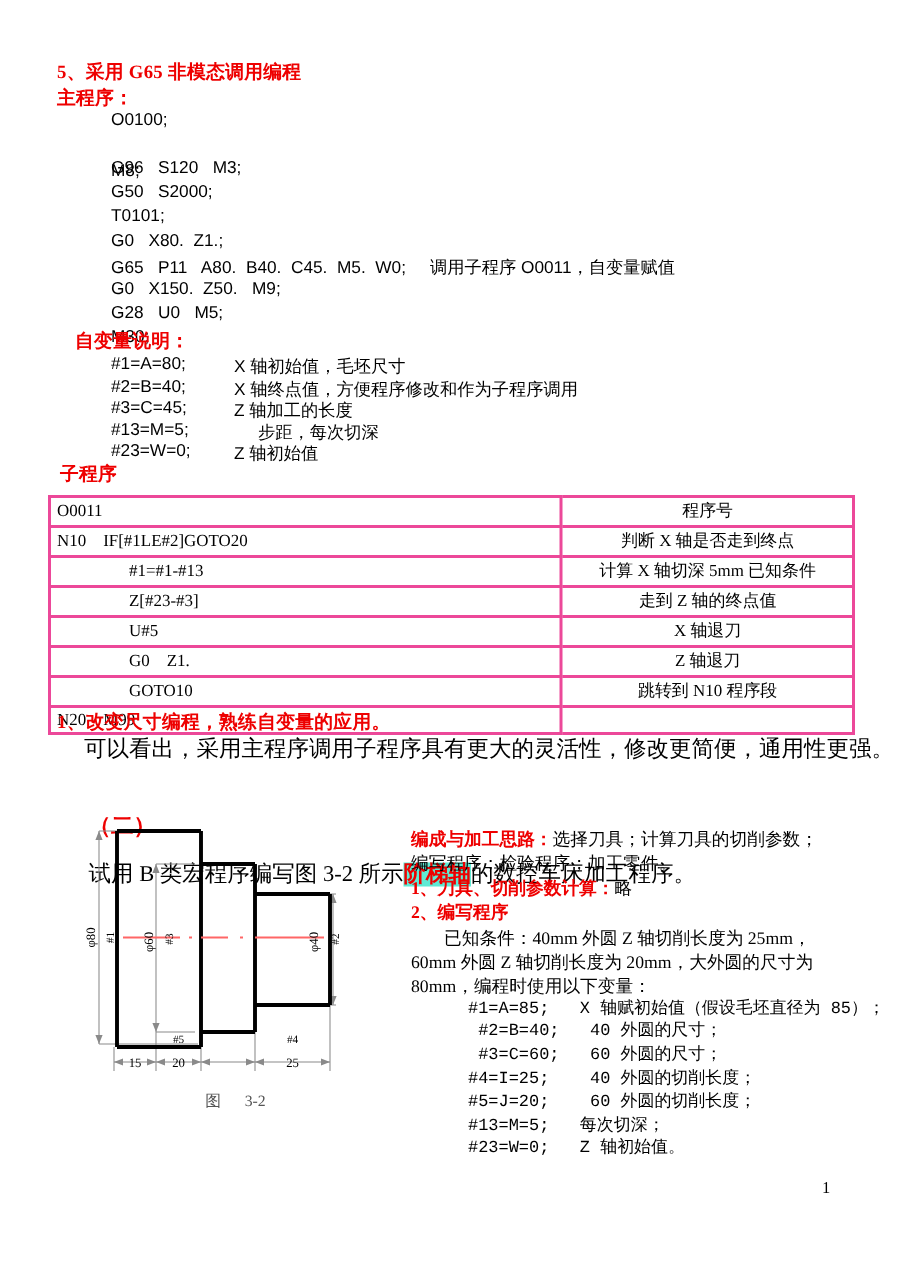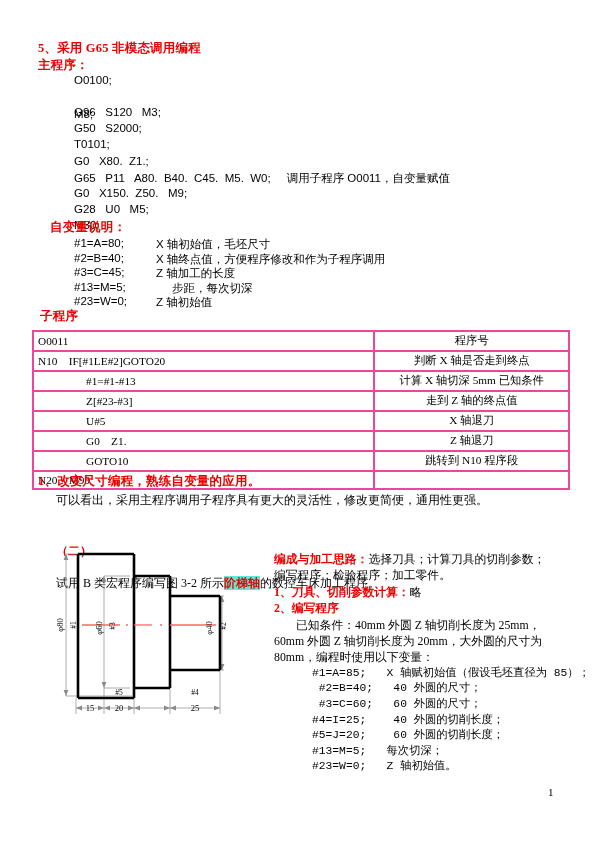--- a/index.html
+++ b/index.html
@@ -38,21 +38,21 @@
     font-size: 12.5px;
     letter-spacing: .2px;
   }
   .codeline {
     font-size: 11.5px;
     font-family: Liberation Sans, sans-serif;
     white-space: pre;
     text-align: right;
   }
   .bodytext {
-    font-size: 12px;
+    font-size: 15px;
     line-height: 16px;
   }
 
   
   .subtable {
     position: absolute;
     left: 32px;
     top: 330px;
     width: 538px;
     border-collapse: collapse;
@@ -299,16 +299,17 @@
 
       <text id="t-v5" x="67" y="147" text-anchor="middle" font-family="Liberation Serif, serif" font-size="7.5" fill="#000">#5</text>
       <text id="t-v4" x="143" y="147" text-anchor="middle" font-family="Liberation Serif, serif" font-size="7.5" fill="#000">#4</text>
 
       <text id="t-l15" x="38" y="163" text-anchor="middle" font-family="Liberation Serif, serif" font-size="8.5" fill="#000">15</text>
       <text id="t-l20" x="67" y="163" text-anchor="middle" font-family="Liberation Serif, serif" font-size="8.5" fill="#000">20</text>
       <text id="t-l25" x="143" y="163" text-anchor="middle" font-family="Liberation Serif, serif" font-size="8.5" fill="#000">25</text>
     </svg>
   </div>
 
+  <div class="fig-caption">图      3-2</div>
 
   <div class="pagenum">1</div>
 
 </div>
 
 </body></html>

